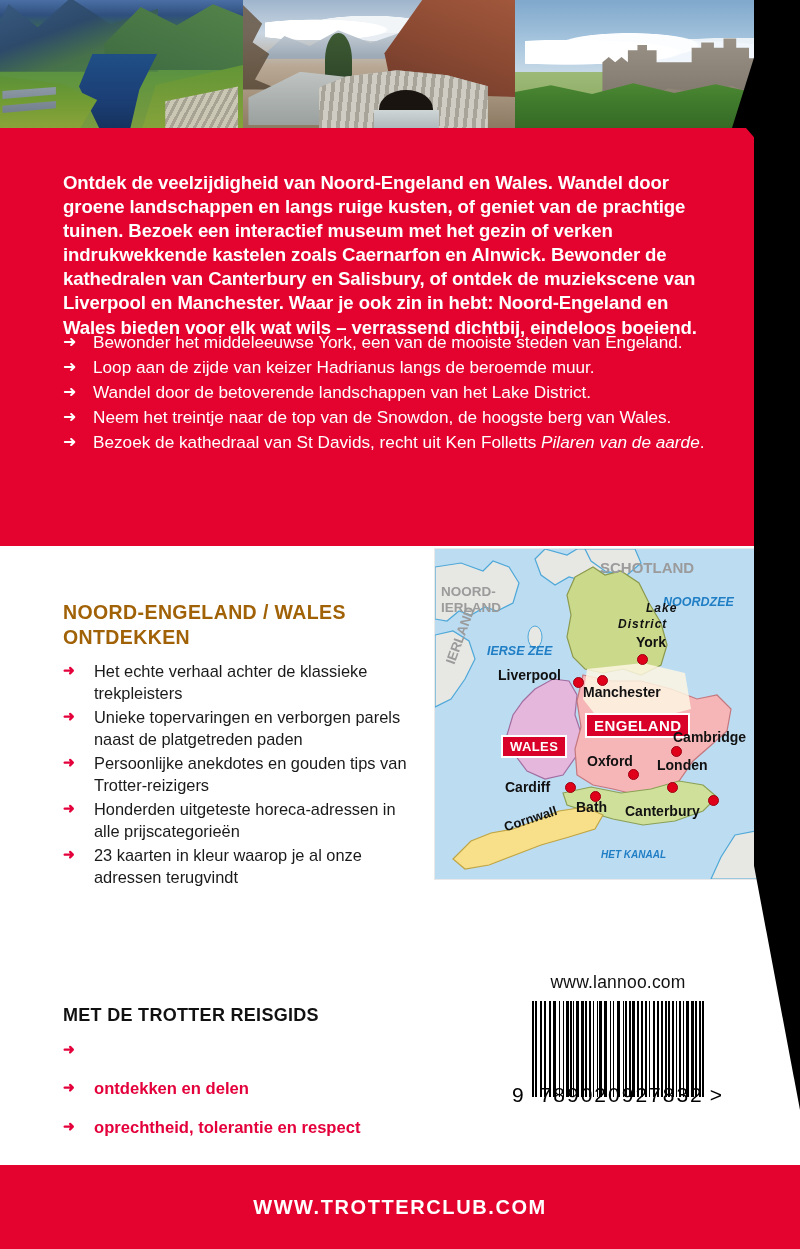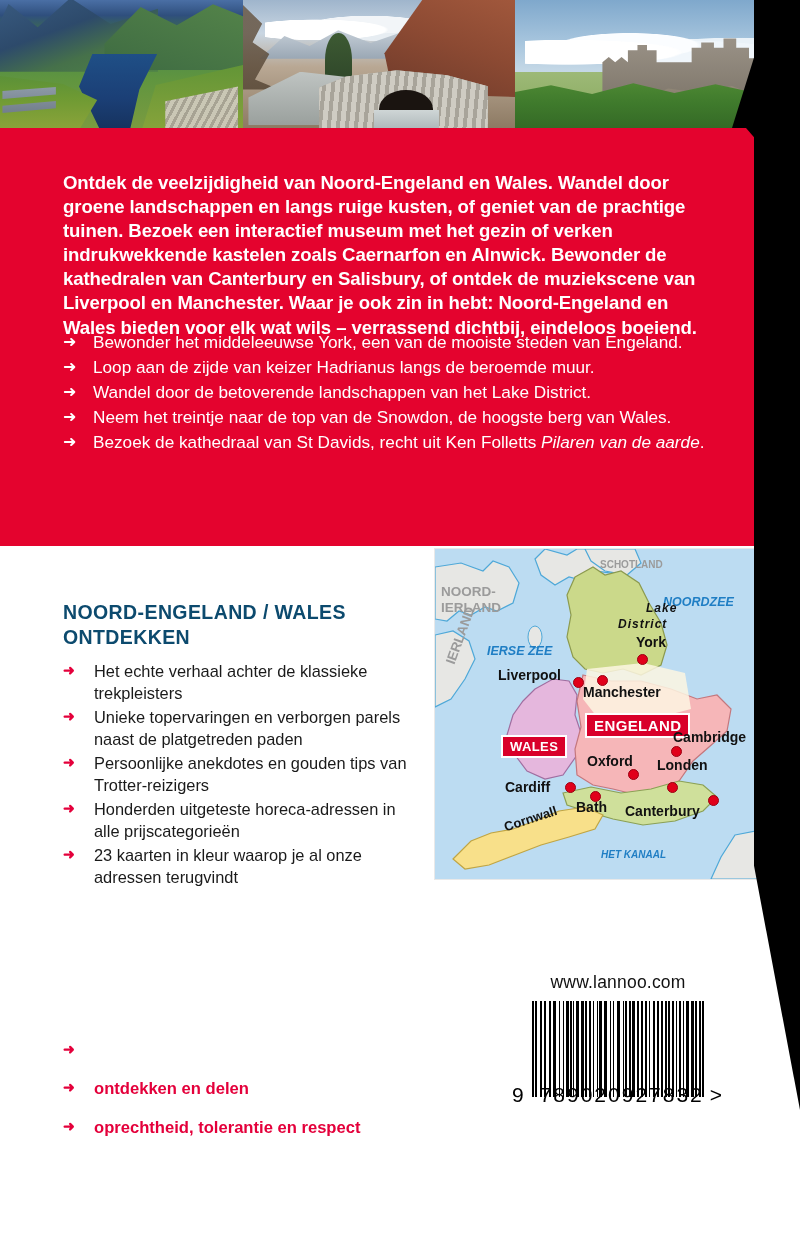--- a/index.html
+++ b/index.html
@@ -101,21 +101,21 @@
          line-height:1.30;font-weight:600;letter-spacing:-0.1px;}
   .red-list{position:absolute;left:63px;top:203px;width:672px;color:#fff;font-size:17.2px;line-height:1.33;}
   .red-list .li{display:flex;margin-bottom:2px;}
   .red-list .arr{flex:0 0 30px;color:#fff;font-size:16px;line-height:1.38;}
   .red-list .txt{flex:1;}
   .it{font-style:italic;}
 
   
   .white{position:absolute;left:0;top:546px;width:800px;height:618px;background:#fff;z-index:4;}
 
-  .h-title{position:absolute;left:63px;top:38px;width:350px;color:#0c4a6e;
+  .h-title{position:absolute;left:63px;top:38px;width:350px;color:#a16207;
            font-size:19.5px;font-weight:bold;letter-spacing:.4px;line-height:1.28;}
   .h-title2{position:absolute;left:63px;top:444px;width:400px;color:#111;
            font-size:18px;font-weight:bold;letter-spacing:.3px;}
 
   .w-list{position:absolute;left:63px;top:114px;width:360px;color:#1a1a1a;font-size:16.4px;line-height:1.37;}
   .w-list .li{display:flex;margin-bottom:1px;}
   .w-list .arr{flex:0 0 31px;color:#e4003b;font-size:14px;line-height:1.52;font-weight:bold;}
   .w-list .txt{flex:1;}
 
   .p-list{position:absolute;left:63px;top:494px;width:430px;color:#e4003b;font-size:16.6px;
@@ -238,20 +238,21 @@
       <div class="li">
         <span class="arr">➜</span>
         <span class="txt">Honderden uitgeteste horeca-adressen in alle prijscategorieën</span>
       </div>
       <div class="li">
         <span class="arr">➜</span>
         <span class="txt">23 kaarten in kleur waarop je al onze adressen terugvindt</span>
       </div>
     </div>
 
+    <h2 class="h-title2">MET DE TROTTER REISGIDS</h2>
 
     <div class="p-list">
       <div class="li">
         <span class="arr">➜</span>
       </div>
       <div class="li">
         <span class="arr">➜</span>
         <span class="txt">ontdekken en delen</span>
       </div>
       <div class="li">
@@ -284,21 +285,21 @@
 
       <path fill="#e7e7e4" stroke="#4ea8d8" stroke-width="1.2" d="M300,286 L331,280 L331,330 L276,330 L286,308 Z"></path>
 
       <path fill="#fdf6e2" opacity="0.85" d="M152,120 L208,114 L250,124 L256,160 L210,172 L162,168 L148,150 Z"></path>
     </svg>
 
     <span class="maplabel lbl-sea" style="left:228px;top:46px;font-size:12.5px;">NOORDZEE</span>
     <span class="maplabel lbl-sea" style="left:52px;top:95px;font-size:12.5px;">IERSE ZEE</span>
     <span class="maplabel lbl-sea" style="left:166px;top:300px;font-size:10px;">HET KANAAL</span>
 
-    <span class="maplabel lbl-grey" style="left:165px;top:10px;font-size:10px;">SCHOTLAND</span>
+    <span class="maplabel lbl-grey" style="left:165px;top:10px;font-size:15px;">SCHOTLAND</span>
     <span class="maplabel lbl-grey" style="left:6px;top:35px;font-size:13.5px;">NOORD-</span>
     <span class="maplabel lbl-grey" style="left:6px;top:51px;font-size:13.5px;">IERLAND</span>
     <span class="maplabel lbl-grey" style="left:8px;top:112px;font-size:13.5px;transform:rotate(-70deg);transform-origin:left top;">IERLAND</span>
 
     <span class="maplabel lbl-city" style="left:191px;top:52px;font-size:12px;font-style:italic;letter-spacing:1px;margin-left:20px;">Lake</span>
     <span class="maplabel lbl-city" style="left:183px;top:68px;font-size:12px;font-style:italic;letter-spacing:1px;">District</span>
     <span class="maplabel lbl-city" style="left:67px;top:271px;font-size:13px;transform:rotate(-18deg);transform-origin:left top;">Cornwall</span>
 
     <span class="tagbox" style="left:150px;top:164px;font-size:15px;">ENGELAND</span>
     <span class="tagbox" style="left:66px;top:186px;font-size:13px;">WALES</span>
@@ -380,14 +381,17 @@
         <i style="width: 1.6px; height: 100%; margin-right: 0px;"></i>
       </div>
     <div class="isbn">
       <span class="pre">9</span>
       <span>789020</span>
       <span>927832</span>
       <span class="gt">&gt;</span>
     </div>
   </div>
 
+  <div class="footer">
+    <span>WWW.TROTTERCLUB.COM</span>
+  </div>
 
 </div>
 
 </body></html>

